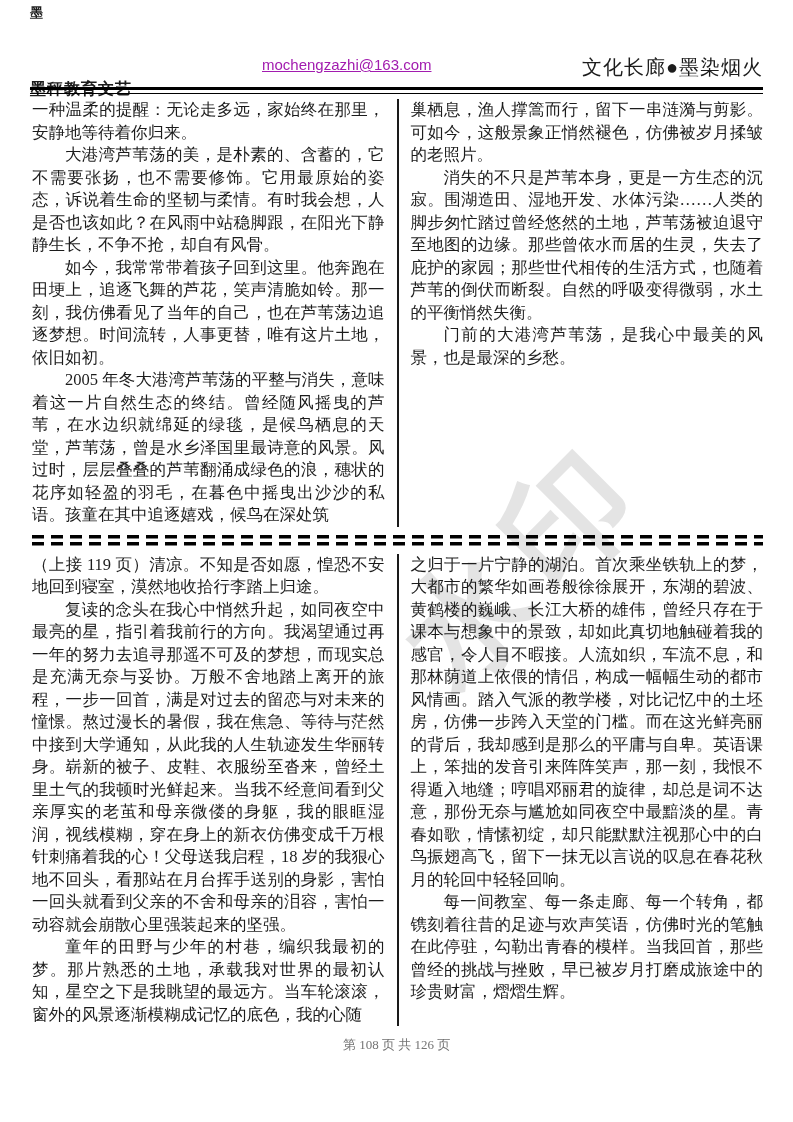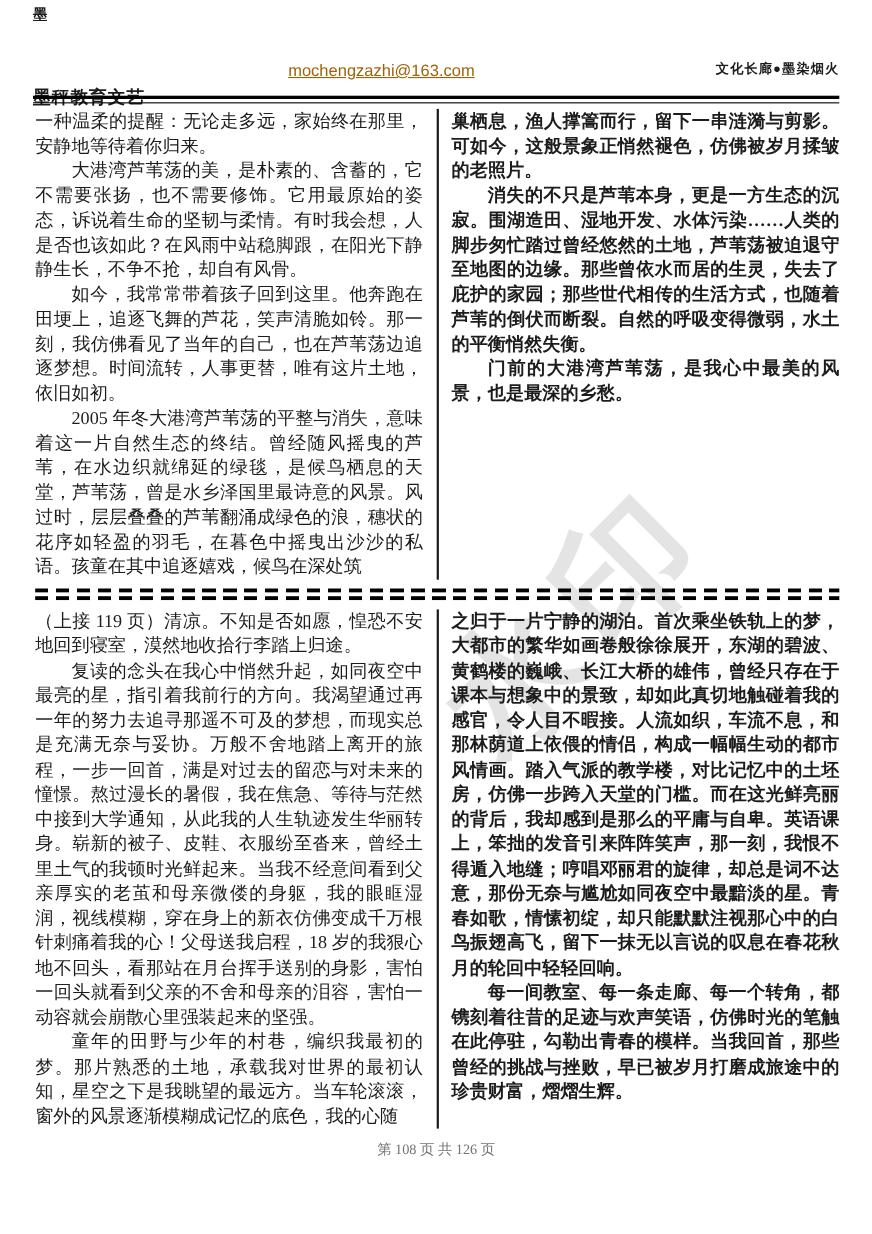--- a/index.html
+++ b/index.html
@@ -21,48 +21,48 @@
   .header{position:absolute;top:54px;left:30px;right:30px;height:26px;}
   .header-left{
     position:absolute;left:0;top:0;
     font-family:"Liberation Sans",sans-serif;
     font-weight:bold;font-size:16px;letter-spacing:1px;margin-top:25px;
   }
   .header-email{
     position:absolute;left:232px;top:2px;
     font-family:"Liberation Sans",sans-serif;
     font-size:15px;
-    color:#a16207;text-decoration:underline;
+    color:#a21caf;text-decoration:underline;
     cursor:pointer;
   }
   .header-right{
     position:absolute;right:0;top:0;
     font-family:"Liberation Sans",sans-serif;
-    font-weight:bold;font-size:12px;letter-spacing:1px;
+    font-weight:normal;font-size:20px;letter-spacing:1px;
   }
   
   .header-rule{
     position:absolute;top:87px;left:30px;right:30px;
     height:3px;
     border-top:3.5px solid #000;
     border-bottom:1.5px solid #000;
   }
   
   .content{
     position:absolute;top:99px;left:32px;width:731px;
     z-index:2;
   }
   .section{display:flex;align-items:stretch;justify-content:center;}
   .col{
     width:50%;box-sizing:border-box;
     font-size:16.5px;line-height:22.5px;
     text-align:justify;
   }
   .col.left{padding-right:12px;}
-  .col.right{padding-left:12px;font-weight:bold;}
+  .col.right{padding-left:12px;}
   .vdiv{width:2px;background:#1a1a1a;flex:0 0 2px;}
   .col p{margin:0;text-indent:2em;}
   .col p.cont{text-indent:0;}
   
   .dashsep{
     height:13px;margin:7px 0 7px 0;
     background-image:
       repeating-linear-gradient(90deg,#000 0 12px,transparent 12px 19px),
       repeating-linear-gradient(90deg,#000 0 12px,transparent 12px 19px);
     background-size:100% 3.5px,100% 3.5px;

